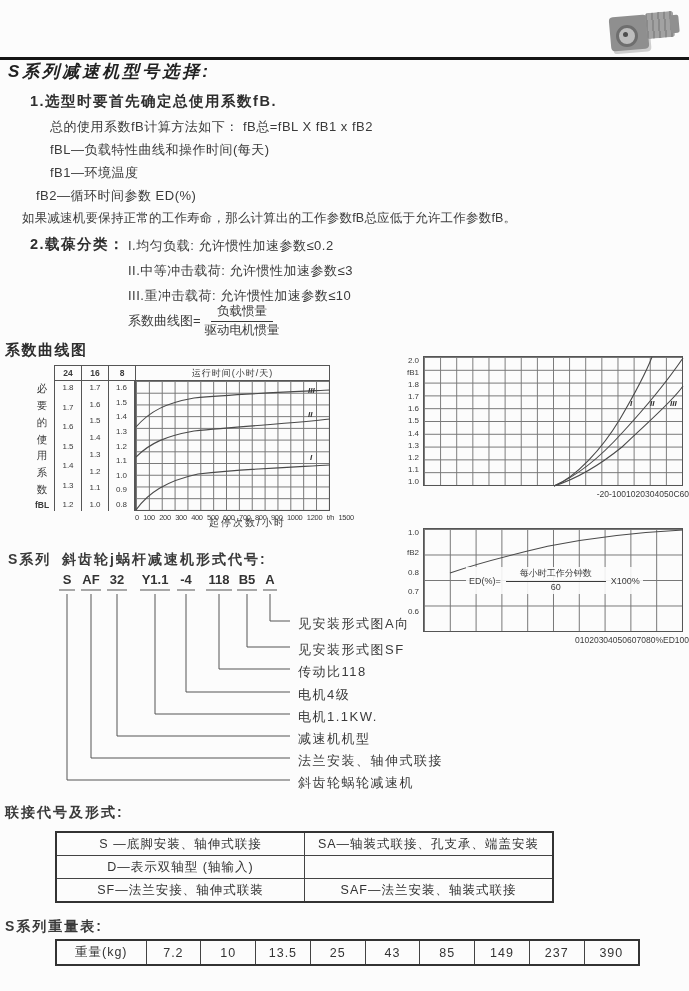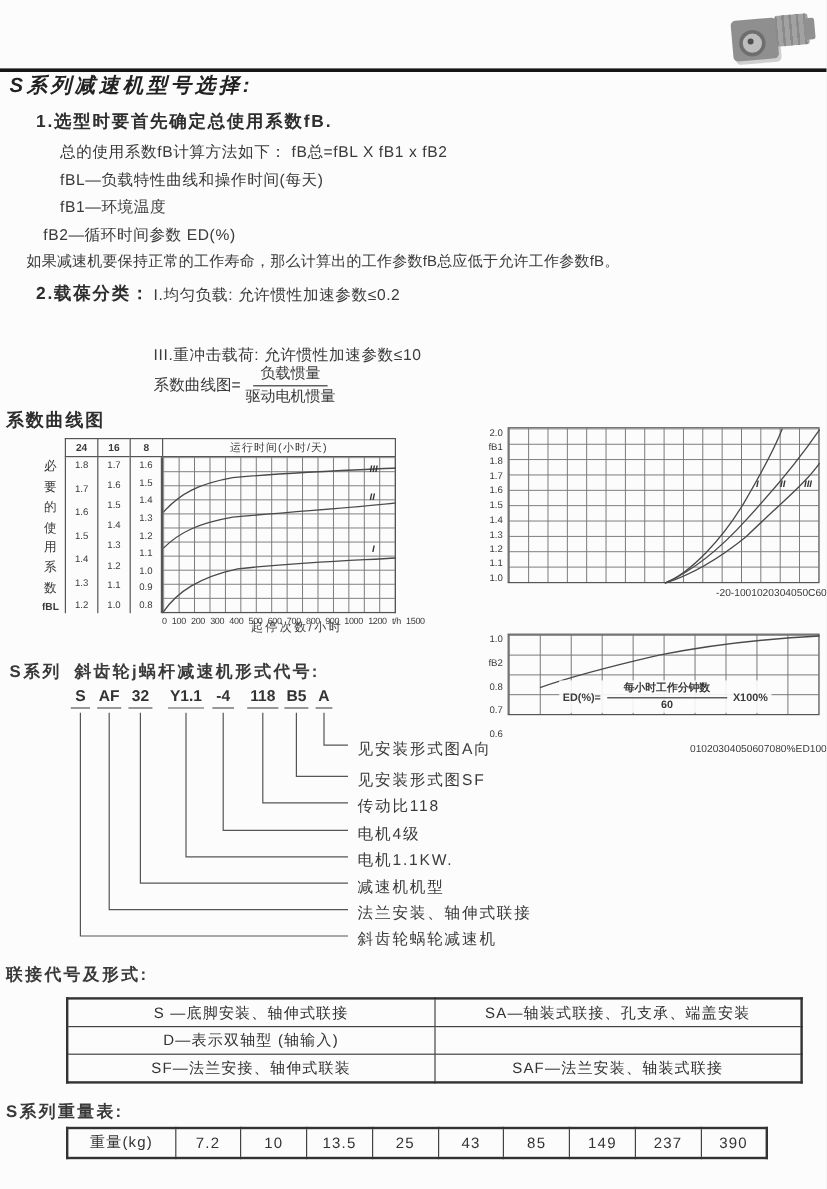--- a/index.html
+++ b/index.html
@@ -42,21 +42,21 @@
   .curve-label{position:absolute;font-size:8px;font-weight:600;color:#333;background:transparent;font-style:italic;}
   .fbl-xrow{margin-left:24px;padding-left:81px;box-sizing:border-box;width:300px;display:flex;justify-content:space-between;font-size:7.5px;margin-top:2px;letter-spacing:-0.3px;}
   .fbl-xrow span{white-space:nowrap;}
   .fbl-caption{left:150px;top:516px;width:195px;text-align:center;font-size:10px;letter-spacing:2px;}
 
   
   .rchart{display:flex;}
   .rchart .ylabels{width:30px;display:flex;flex-direction:column;justify-content:space-between;align-items:flex-end;padding-right:4px;box-sizing:border-box;font-size:8px;}
   .plot{position:relative;box-sizing:border-box;border:1px solid #555;}
   .fb1-plot{width:260px;height:130px;background-image:linear-gradient(to right,#777 1px,transparent 1px),linear-gradient(to bottom,#777 1px,transparent 1px);background-size:calc(100%/16) calc(100%/10);}
-  .fb2-plot{width:260px;height:68px;background-image:linear-gradient(to right,#777 1px,transparent 1px),linear-gradient(to bottom,#777 1px,transparent 1px);background-size:calc(100%/10) calc(100%/4);font-weight:bold;}
+  .fb2-plot{width:260px;height:104px;background-image:linear-gradient(to right,#777 1px,transparent 1px),linear-gradient(to bottom,#777 1px,transparent 1px);background-size:calc(100%/10) calc(100%/4);}
   .xrow{display:flex;justify-content:flex-end;font-size:8.5px;margin-top:3px;}
   .fb1-wrap{left:393px;top:356px;width:296px;}
   .fb1-xrow{margin-left:30px;width:266px;}
   .fb2-wrap{left:393px;top:528px;width:296px;}
   .fb2-xrow{margin-left:30px;width:266px;}
   .fb2-formula{position:absolute;left:42px;top:38px;display:flex;align-items:center;gap:5px;font-size:9px;background:rgba(252,252,252,0.9);padding:1px 3px;}
   .fb2-formula .mfrac{display:inline-flex;flex-direction:column;align-items:center;line-height:1.3;}
   .fb2-formula .mnum{border-bottom:1px solid #3a3a3a;padding:0 14px 1px;}
   svg.curves{position:absolute;left:0;top:0;}
   svg.curves path{fill:none;stroke:#4a4a4a;stroke-width:1.1;}
@@ -66,21 +66,21 @@
   .code-head{left:62px;top:551px;font-size:14px;font-weight:700;letter-spacing:2px;}
   .code-svg{left:40px;top:570px;}
   .code-svg text{font-size:13px;fill:#333;font-weight:600;}
   .code-svg line,.code-svg path{stroke:#555;stroke-width:1;fill:none;}
   .code-label{left:298px;font-size:13px;letter-spacing:1.5px;white-space:nowrap;}
 
   
   .tbl-head{font-size:14px;font-weight:700;letter-spacing:2px;}
   table.doc{border-collapse:collapse;table-layout:fixed;}
   table.doc td,table.doc th{border:1px solid #444;font-size:12.5px;font-weight:400;text-align:center;letter-spacing:1px;color:#333;padding:0;}
-  .conn-table{left:55px;top:831px;width:614px;}
+  .conn-table{left:55px;top:831px;width:499px;}
   .conn-table td{height:22px;}
   .wt-table{left:55px;top:939px;width:585px;}
   .wt-table td{height:23px;letter-spacing:0.5px;}
   table.doc{border:2px solid #333;}
 </style>
 </head>
 <body>
 
 <div class="page">
 
@@ -98,20 +98,21 @@
 
   <div class="abs h2" style="left:30px;top:92px;">1.选型时要首先确定总使用系数fB.</div>
   <div class="abs body-line" style="left:50px;top:118px;">总的使用系数fB计算方法如下：  fB总=fBL X fB1 x fB2</div>
   <div class="abs body-line" style="left:50px;top:141px;">fBL—负载特性曲线和操作时间(每天)</div>
   <div class="abs body-line" style="left:50px;top:164px;">fB1—环境温度</div>
   <div class="abs body-line" style="left:36px;top:187px;">fB2—循环时间参数  ED(%)</div>
   <div class="abs small-line" style="left:22px;top:210px;">如果减速机要保持正常的工作寿命，那么计算出的工作参数fB总应低于允许工作参数fB。</div>
 
   <div class="abs h2" style="left:30px;top:235px;">2.载葆分类：</div>
   <div class="abs body-line" style="left:128px;top:237px;">I.均匀负载: 允许惯性加速参数≤0.2</div>
+  <div class="abs body-line" style="left:128px;top:262px;">II.中等冲击载荷: 允许惯性加速参数≤3</div>
   <div class="abs body-line" style="left:128px;top:287px;">III.重冲击载荷: 允许惯性加速参数≤10</div>
   <div class="abs formula-row" style="left:128px;top:304px;">
     <span>系数曲线图=</span>
     <span class="frac">
       <span class="num">负载惯量</span>
       <span class="den">驱动电机惯量</span>
     </span>
   </div>
 
   <div class="abs h2" style="left:5px;top:341px;font-size:15px;">系数曲线图</div>

